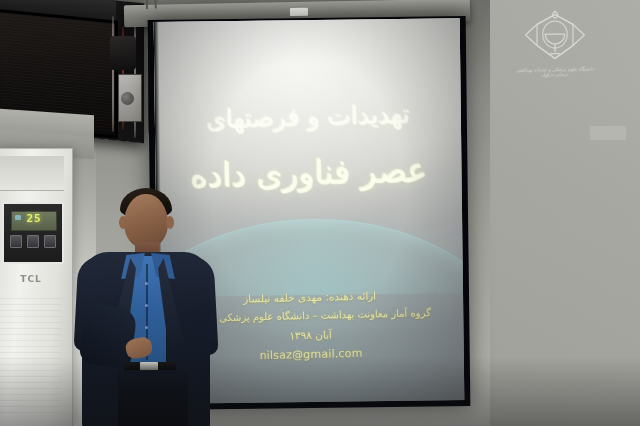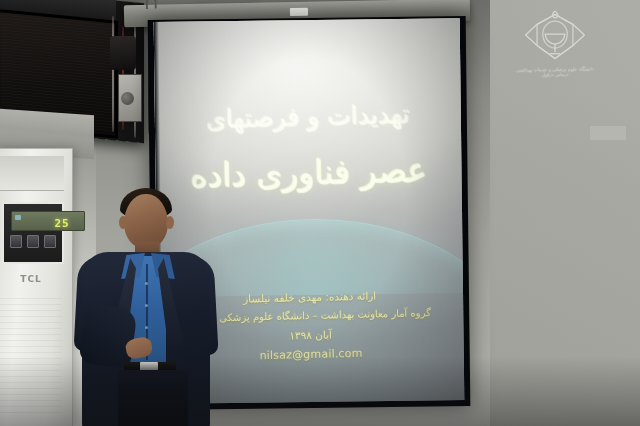--- a/index.html
+++ b/index.html
@@ -205,21 +205,21 @@
   }
   .ac-panel{
     position:absolute;left:6px;top:54px;width:58px;height:58px;
     background:linear-gradient(180deg,#2b2b2b 0%,#1c1c1c 100%);
     border:2px solid #e7e7e3;border-radius:2px;
   }
   .ac-lcd{
     position:absolute;left:7px;top:7px;width:44px;height:18px;
     background:linear-gradient(180deg,#6f7a5f 0%,#58614a 100%);
     border:1px solid #3e4434;border-radius:1px;
-    display:flex;align-items:flex-end;justify-content:center;padding-left:28px;
+    display:flex;align-items:flex-start;justify-content:center;
   }
   .ac-lcd-num{
     color:#e4ef6a;font-family:"DejaVu Sans Mono","Liberation Mono",monospace;
     font-size:11px;font-weight:bold;letter-spacing:1px;
     text-shadow:0 0 4px rgba(220,240,90,.85);
   }
   .ac-lcd-dot{
     position:absolute;left:3px;top:3px;width:6px;height:5px;background:#8fc6d8;border-radius:1px;opacity:.8;
   }
   .ac-btns{

